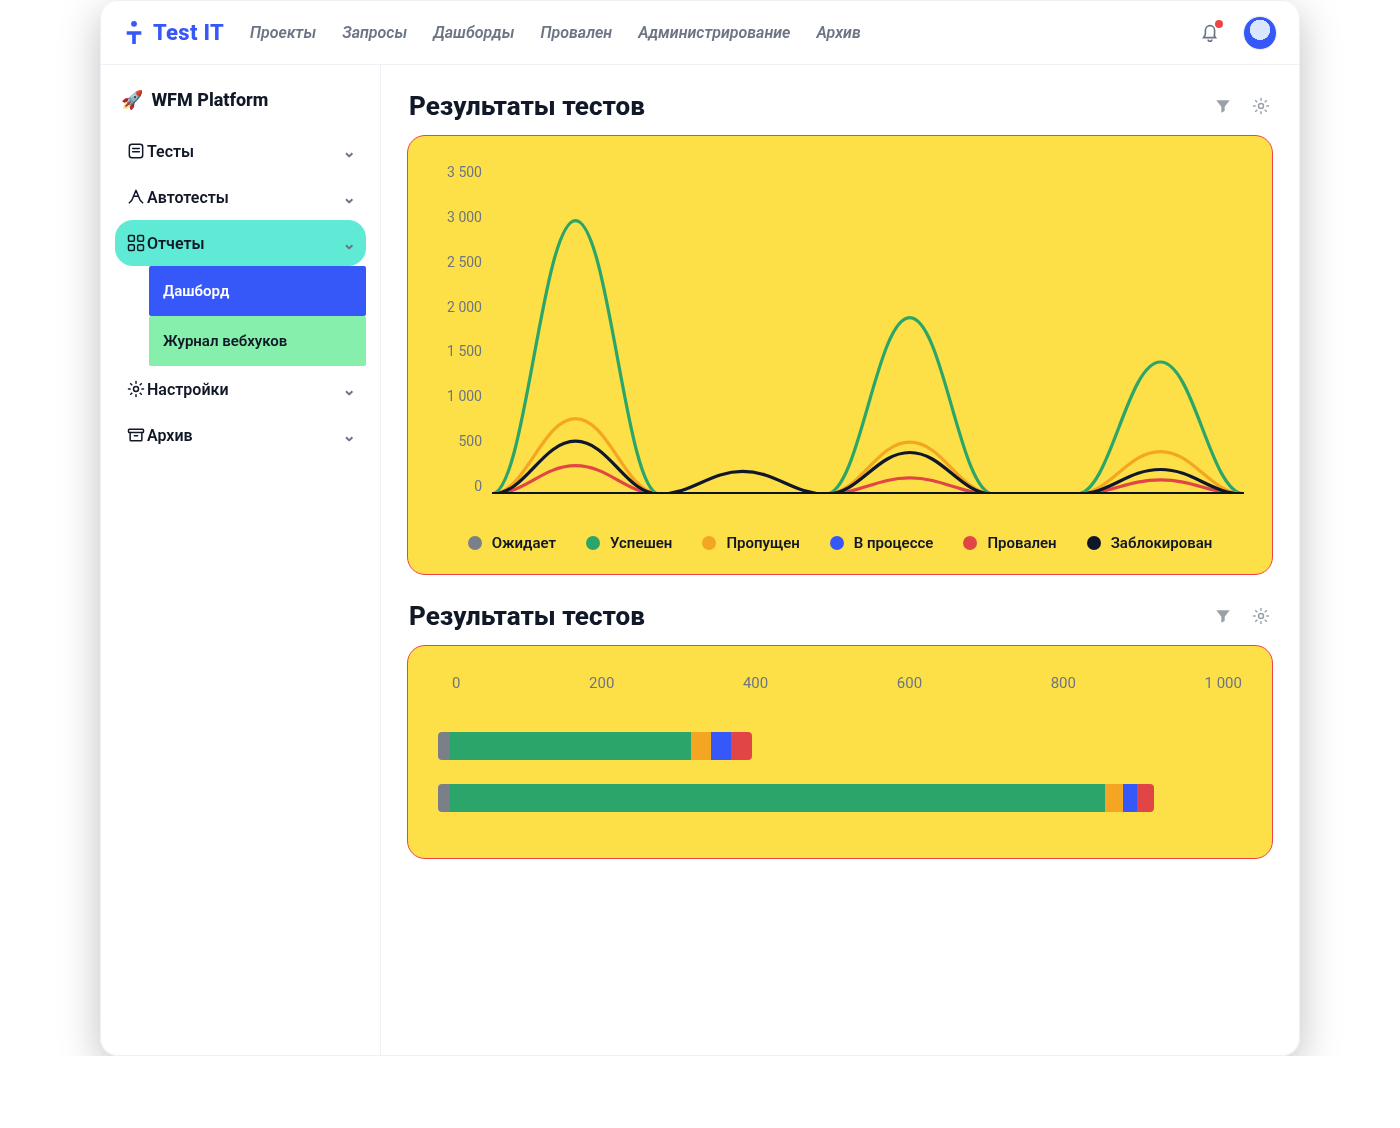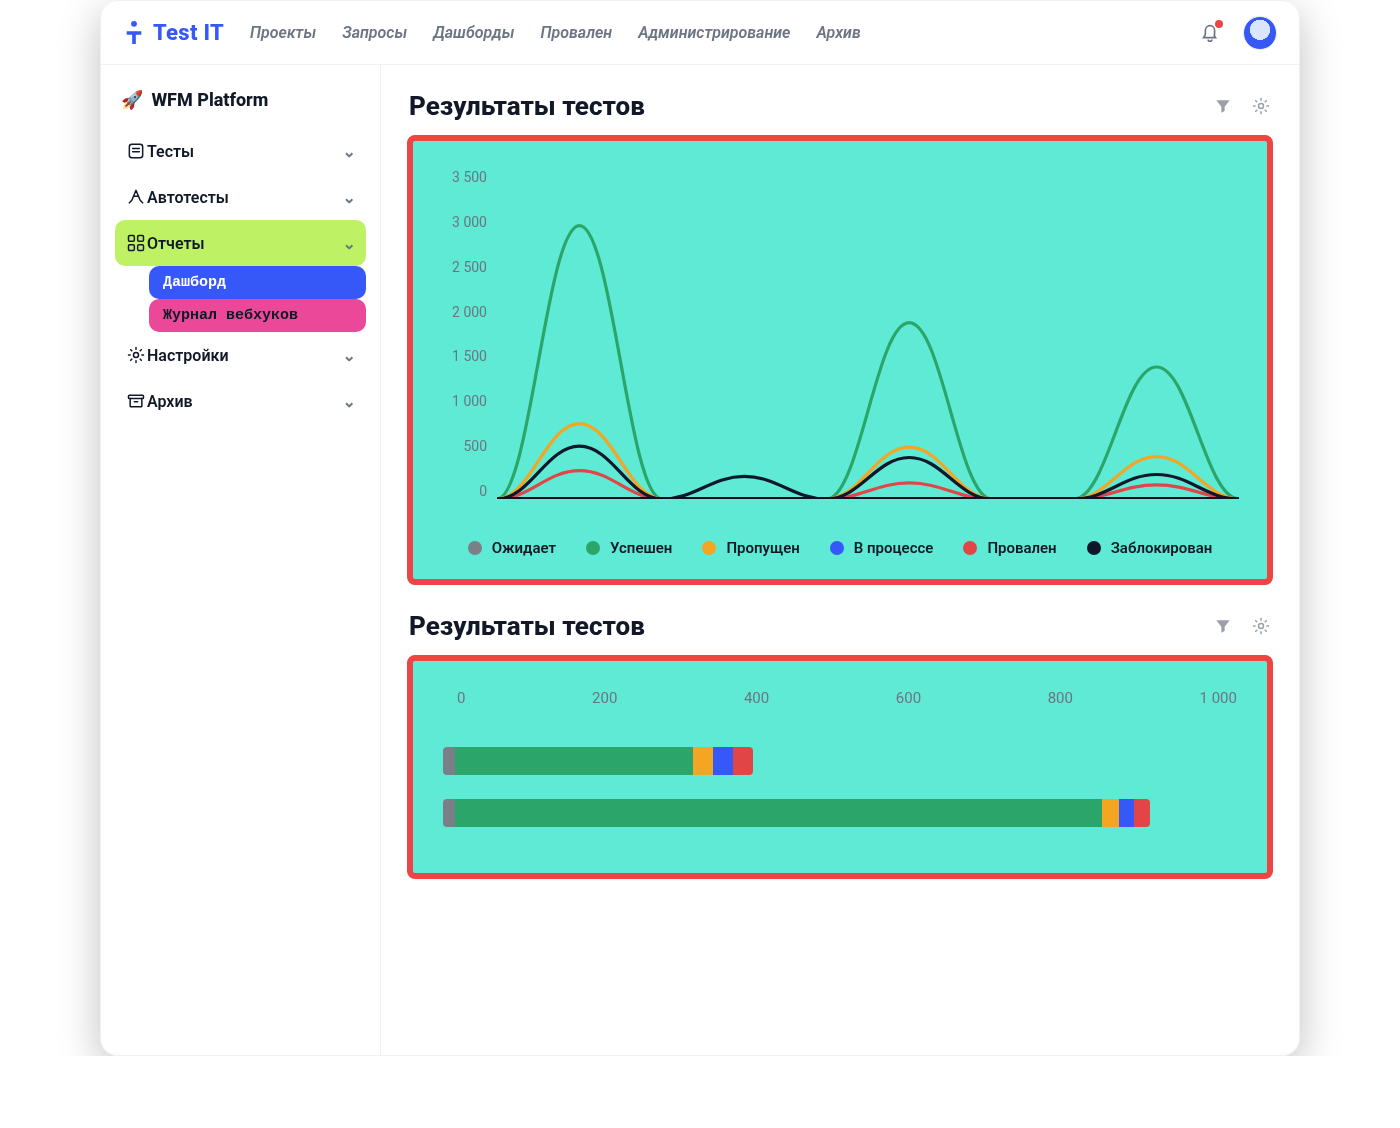--- a/index.html
+++ b/index.html
@@ -13,31 +13,31 @@
 .top-right { margin-left: auto; display: flex; align-items: center; gap: 22px; }
 .bell { position: relative; width: 22px; height: 22px; color: #6c7584; cursor: pointer; }
 .bell .dot { position: absolute; top: -2px; right: -2px; width: 8px; height: 8px; background: #ef4444; border-radius: 50%; }
 .avatar { width: 34px; height: 34px; border-radius: 50%; background: radial-gradient(circle at 50% 40%, #d8e7ff 0 40%, #3758f9 41% 100%); border: 1px solid #e3e7ef; }
 .body { display: flex; flex: 1; min-height: 0; }
 .sidebar { width: 280px; border-right: 1px solid #eef0f5; padding: 18px 14px; flex-shrink: 0; }
 .project { display: flex; align-items: center; gap: 8px; font-weight: 800; font-size: 18px; padding: 6px 6px 18px; }
 .project .rocket { font-size: 18px; }
 .sb-item { display: flex; align-items: center; padding: 12px 10px; border-radius: 10px; font-weight: 600; font-size: 16px; cursor: pointer; }
 .sb-item .chev { margin-left: auto; color: #6c7584; }
-.sb-item.soft { background: #bef264; }
+.sb-item.soft { background: #5eead4; border-radius: 18px; }
 .sb-sub { padding-left: 34px; }
-.sb-sub .sub { padding: 8px 14px; border-radius: 10px; font-weight: 600; font-size: 15px; cursor: pointer; font-family: Liberation Mono, monospace; }
+.sb-sub .sub { padding: 16px 14px; border-radius: 2px; font-weight: 600; font-size: 15px; cursor: pointer; }
 .sb-sub .sub.active { background: #3758f9; color: #fff; }
-.sb-sub .sub.inactive { background: #ec4899; color: #111827; }
+.sb-sub .sub.inactive { background: #86efac; color: #111827; }
 .sb-icon { width: 22px; height: 22px; display: inline-flex; align-items: center; justify-content: center; color: #111827; }
 .main { flex: 1; overflow-y: auto; padding: 18px 26px 40px; }
 .section-head { display: flex; align-items: center; margin: 8px 2px 14px; }
 .section-head h2 { font-size: 26px; font-weight: 800; }
 .section-head .tools { margin-left: auto; display: flex; gap: 18px; color: #9aa0a9; }
-.card { border: 6px solid #ef4444; border-radius: 8px; padding: 18px 18px 22px; margin-bottom: 26px; background: #5eead4; }
+.card { border: 1px solid #ef4444; border-radius: 18px; padding: 18px 18px 22px; margin-bottom: 26px; background: #fde047; }
 .chart-area { position: relative; height: 380px; }
 .y-ticks { position: absolute; left: 0; top: 10px; bottom: 40px; width: 56px; display: flex; flex-direction: column; justify-content: space-between; text-align: right; color: #6c7584; font-size: 14px; }
 .plot { position: absolute; left: 66px; right: 10px; top: 10px; bottom: 40px; }
 .axis-x { position: absolute; left: 0; right: 0; bottom: 0; height: 0; border-top: 2px solid #0b1221; }
 .legend { display: flex; flex-wrap: wrap; gap: 26px 30px; justify-content: center; }
 .lg { display: flex; align-items: center; gap: 10px; font-weight: 600; font-size: 15px; }
 .lg .sw { width: 14px; height: 14px; border-radius: 50%; }
 .bar-scale { display: flex; justify-content: space-between; color: #6c7584; font-size: 15px; padding: 10px 12px 16px 26px; }
 .bar-row { height: 28px; position: relative; margin: 24px 12px; display: flex; align-items: center; }
 .bar-row .seg { height: 100%; }

